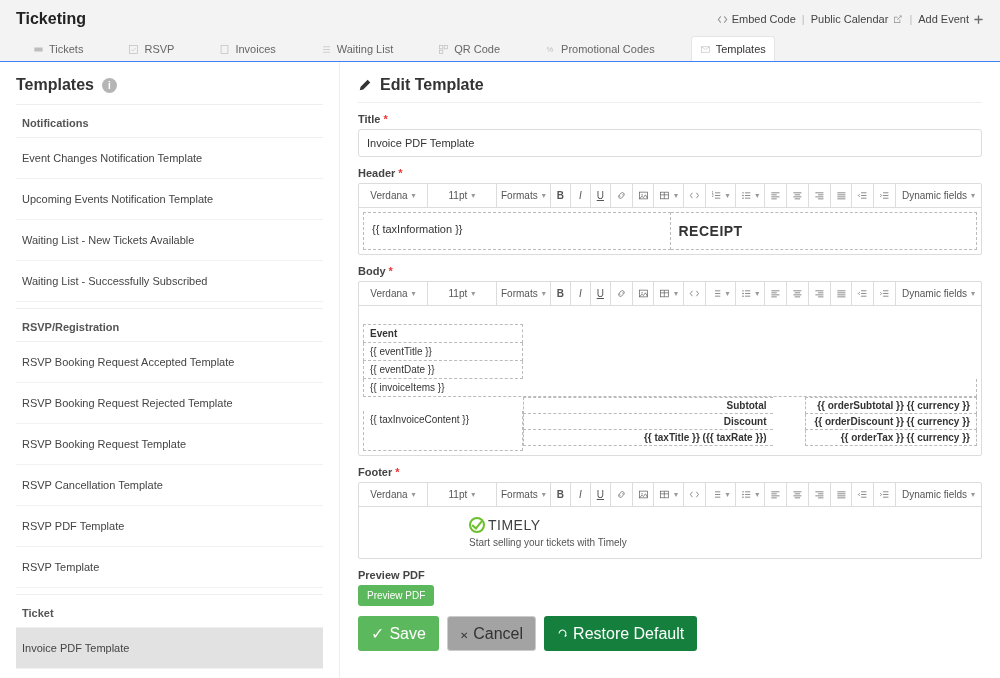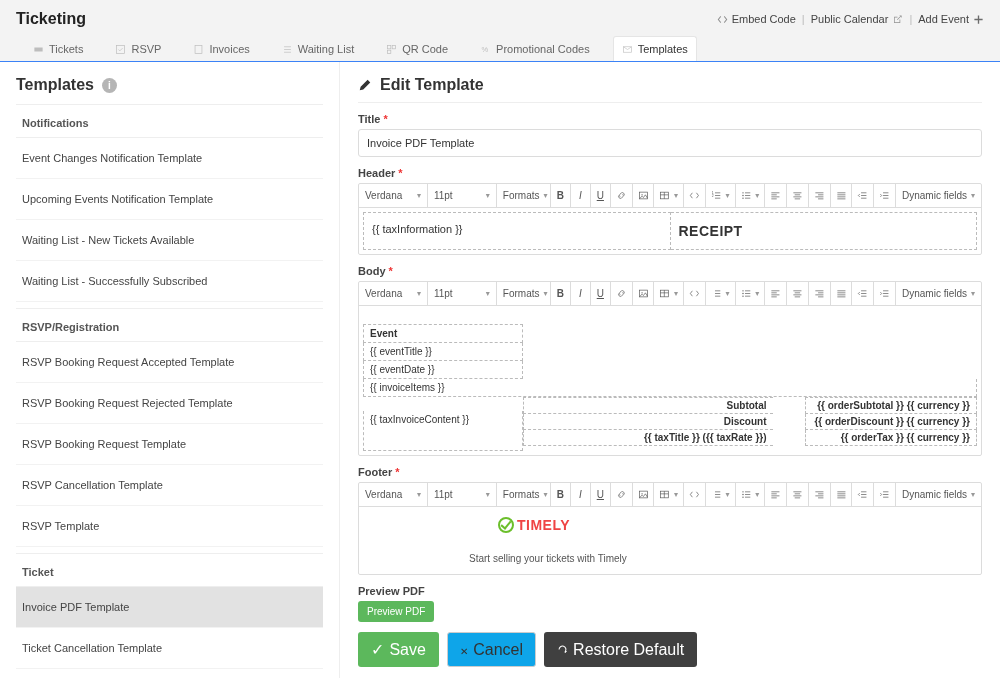--- a/index.html
+++ b/index.html
@@ -9,21 +9,21 @@
 
 .topbar { background: #f3f3f3; border-bottom: 1px solid #3b82f6; padding: 10px 16px 0 16px; }
 .topbar-row { display: flex; justify-content: space-between; align-items: center; padding-bottom: 8px; }
 .app-title { font-size: 16px; font-weight: 700; color: #222; }
 .topbar-right { display: flex; gap: 6px; align-items: center; font-size: 11px; color: #444; justify-content: space-between; }
 .topbar-right .sep { color: #bbb; }
 .topbar-link { cursor: pointer; display: inline-flex; align-items: center; gap: 4px; }
 .topbar-link .ico { width: 11px; height: 11px; opacity: 0.7; }
 
 
-.tabs { display: flex; gap: 14px; padding: 0 8px; }
+.tabs { display: flex; gap: 27px; padding: 0 8px; }
 .tab { display: flex; align-items: center; gap: 5px; padding: 6px 8px; font-size: 11px; color: #666; cursor: pointer; border: 1px solid transparent; border-bottom: none; }
 .tab.active { background: #fff; border-color: #e5e5e5; border-radius: 3px 3px 0 0; color: #333; }
 .tab .ico { width: 11px; height: 11px; opacity: 0.5; }
 
 
 .body { flex: 1; display: flex; overflow: hidden; }
 .sidebar { width: 340px; border-right: 1px solid #eee; padding: 14px 16px; overflow-y: auto; }
 .sidebar-title { font-size: 16px; font-weight: 700; display: flex; align-items: center; gap: 8px; margin-bottom: 10px; }
 .info-icon { width: 15px; height: 15px; border-radius: 50%; background: #b5b5b5; color: #fff; font-size: 10px; display: inline-flex; align-items: center; justify-content: center; font-weight: 700; }
 .group-title { font-size: 11px; font-weight: 700; color: #555; padding: 12px 6px 8px; border-top: 1px solid #eee; border-bottom: 1px solid #eee; margin-top: 6px;}
@@ -34,21 +34,21 @@
 
 .main { flex: 1; padding: 14px 18px; overflow-y: auto; }
 .main-title { font-size: 16px; font-weight: 700; display: flex; align-items: center; gap: 8px; margin-bottom: 10px; border-bottom: 1px solid #eee; padding-bottom: 8px; }
 .pencil { width: 14px; height: 14px; }
 .field-label { font-size: 11px; color: #444; margin: 10px 0 4px; font-weight: bold; }
 .req { color: #e33; }
 .text-input { width: 100%; border: 1px solid #dcdcdc; border-radius: 3px; padding: 7px 8px; font-size: 11px; color: #333; }
 
 .editor { border: 1px solid #dcdcdc; border-radius: 2px; background: #fff; }
 .toolbar { display: flex; align-items: stretch; border-bottom: 1px solid #dcdcdc; flex-wrap: nowrap; font-size: 10px; color: #555; min-height: 24px; }
-.tb-sel { display: flex; align-items: center; justify-content: space-between; padding: 0 6px; border-right: 1px solid #dcdcdc; cursor: pointer; white-space: nowrap; }
+.tb-sel { display: flex; align-items: center; justify-content: center; padding: 0 6px; border-right: 1px solid #dcdcdc; cursor: pointer; white-space: nowrap; }
 .tb-sel:last-child { flex: 1; border-right: none;}
 .tb-btn { display: flex; align-items: center; justify-content: center; padding: 0 5px; border-right: 1px solid #dcdcdc; cursor: pointer; min-width: 20px; }
 .caret { font-size: 8px; color: #999; margin-left: 4px;}
 .tb-ico { width: 11px; height: 11px; fill: #555; }
 .editor-body { padding: 4px; font-size: 11px; font-family: Verdana, sans-serif; }
 
 
 .tbl { border-collapse: collapse; width: 100%; }
 .tbl td { border: 1px dashed #bbb; padding: 10px 8px; vertical-align: top; }
 .receipt { font-weight: 700; font-size: 14px; letter-spacing: 0.5px; }
@@ -61,31 +61,31 @@
 .mini + .mini { margin-top: 0; border-top: none;}
 .mini strong { font-weight: 700; }
 .totals { margin-top: 0; }
 .totals-row { display: flex; font-size: 10px; gap: 32px; }
 .totals-row .lab { width: 55%; text-align: right; font-weight: 700; padding: 2px 6px; border: 1px dashed #bbb; border-right:none; border-top:none; }
 .totals-row .val { flex: 1; text-align: right; font-weight: 700; padding: 2px 6px; border: 1px dashed #bbb; border-top:none;}
 .totals-row:first-child .lab, .totals-row:first-child .val { border-top: 1px dashed #bbb;}
 
 
 .footer-body { display: flex; flex-direction: column; align-items: flex-start; padding: 10px 110px; }
-.timely-logo { display: flex; align-items: center; gap: 3px; font-weight: 700; font-size: 14px; color: #ef4444; letter-spacing: 0.5px; margin-left: 29px; }
+.timely-logo { display: flex; align-items: center; gap: 3px; font-weight: 400; font-size: 14px; color: #404040; letter-spacing: 0.5px; }
 .timely-check { width: 16px; height: 16px; border: 2.5px solid #6bbf2b; border-radius: 50%; position: relative; }
 .timely-check::after { content: ""; position: absolute; left: 3px; top: 0px; width: 4px; height: 8px; border-right: 2.5px solid #6bbf2b; border-bottom: 2.5px solid #6bbf2b; transform: rotate(40deg); }
-.timely-sub { font-size: 10px; color: #555; margin-top: 20px; }
+.timely-sub { font-size: 10px; color: #555; margin-top: 4px; }
 
 
 .btn-row { display: flex; gap: 8px; margin-top: 10px; }
 .btn { border-radius: 3px; padding: 7px 12px; font-size: 16px; cursor: pointer; border: 1px solid transparent; display: inline-flex; align-items: center; gap: 5px;}
 .btn-green { background: #5cb85c; color: #fff; }
-.btn-white { background: #0ea5e9; color: #333; border-color: #ccc; }
-.btn-red { background: #404040; color: #fff; }
+.btn-white { background: #a3a3a3; color: #333; border-color: #ccc; }
+.btn-red { background: #15803d; color: #fff; }
 .btn-small { font-size: 10px; padding: 4px 8px; }
 .check::before { content: "✓"; }
 .cross::before { content: "✕"; font-size: 10px;}
 .reload { width: 11px; height: 11px; }
 
 </style>
 </head>
 <body>
 
 <div class="app">
@@ -179,20 +179,21 @@
       <div class="side-item">Event Changes Notification Template</div>
       <div class="side-item">Upcoming Events Notification Template</div>
       <div class="side-item">Waiting List - New Tickets Available</div>
       <div class="side-item">Waiting List - Successfully Subscribed</div>
 
       <div class="group-title">RSVP/Registration</div>
       <div class="side-item">RSVP Booking Request Accepted Template</div>
       <div class="side-item">RSVP Booking Request Rejected Template</div>
       <div class="side-item">RSVP Booking Request Template</div>
       <div class="side-item">RSVP Cancellation Template</div>
+      <div class="side-item">RSVP PDF Template</div>
       <div class="side-item">RSVP Template</div>
 
       <div class="group-title">Ticket</div>
       <div class="side-item active">Invoice PDF Template</div>
       <div class="side-item">Ticket Cancellation Template</div>
     </div>
 
     <div class="main">
       <div class="main-title">
         <svg class="pencil" viewBox="0 0 16 16">

